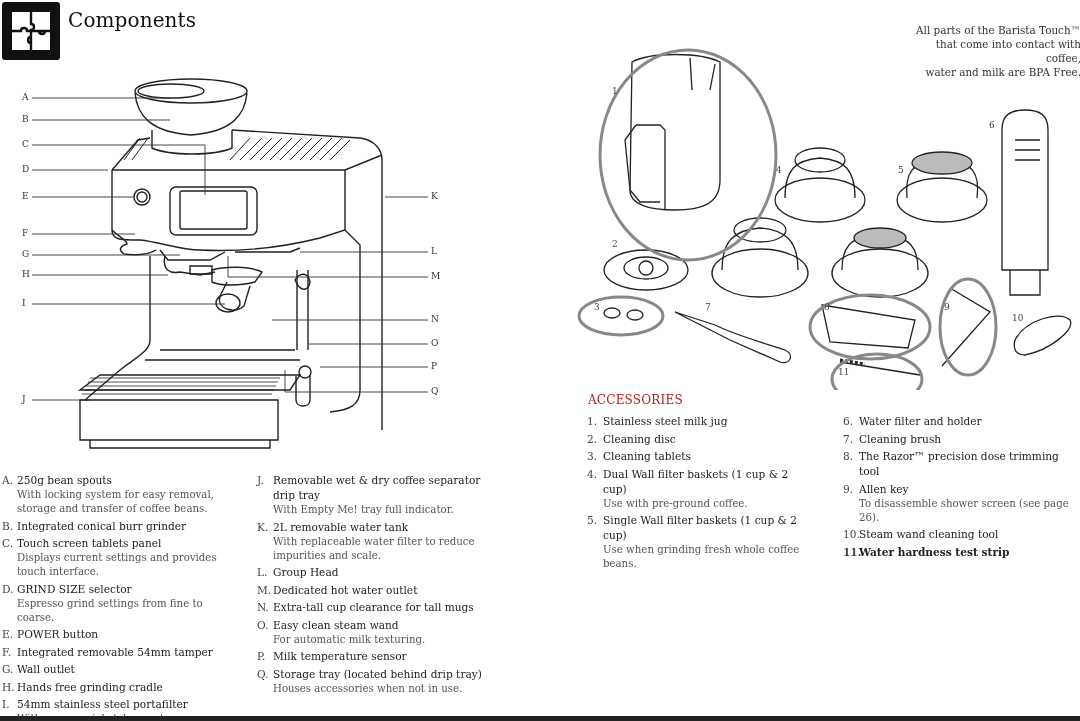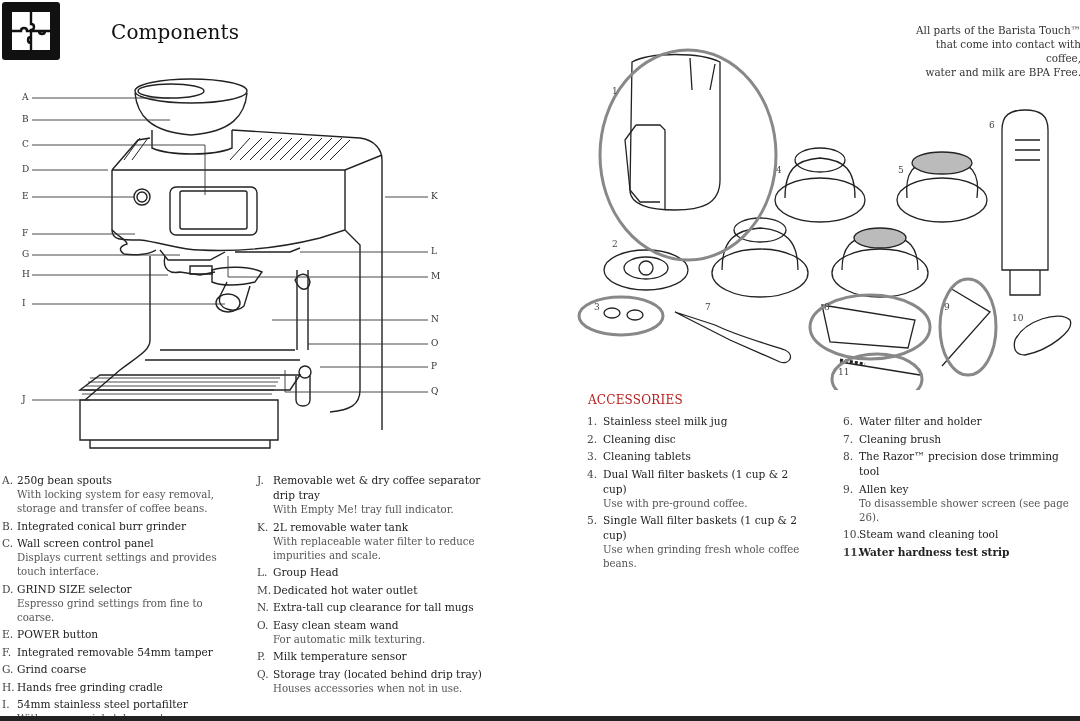--- a/index.html
+++ b/index.html
@@ -1,21 +1,21 @@
 <!DOCTYPE html>
 <html><head>
 <meta charset="utf-8">
 <style>
   html, body { margin:0; padding:0; background:#fff; }
   body { width:1080px; height:721px; position:relative; overflow:hidden;
          font-family:"DejaVu Serif", serif; color:#222; }
   .abs { position:absolute; }
   .logo-box { left:2px; top:2px; width:58px; height:58px; background:#111; border-radius:3px; }
   .logo-box svg { position:absolute; left:9px; top:9px; }
-  .title { left:68px; top:20px; font-size:20px; color:#111; letter-spacing:0.1px;margin-left:43px; }
+  .title { left:68px; top:8px; font-size:20px; color:#111; letter-spacing:0.1px; }
   .bpa { left:906px; top:23px; width:175px; font-size:10.4px; line-height:14px; color:#333;text-align:right; }
   .callout { font-size:9px; color:#333; font-family:"DejaVu Serif", serif; }
   .acc-num { font-size:9px; color:#444; }
   .list { font-size:10.6px; line-height:15px; color:#222; }
   .item { position:relative; padding-left:17px; margin-bottom:2.5px; }
   .item .lbl { position:absolute; left:0; top:0; color:#444; }
   .item .desc { color:#555; font-size:10.2px; line-height:14px; }
   .acc-head { left:588px; top:393px; font-size:12px; color:#b91c1c; letter-spacing:0.2px; }
   .bottom-rule { left:0; top:716px; width:1080px; height:5px; background:#222; }
   svg line, svg path, svg rect, svg circle, svg ellipse { vector-effect:non-scaling-stroke; }
@@ -199,39 +199,39 @@
       <span class="lbl">A.</span>
       <div>250g bean spouts</div>
       <div class="desc">With locking system for easy removal, storage and transfer of coffee beans.</div>
     </div>
     <div class="item" style="padding-left: 15px;">
       <span class="lbl">B.</span>
       <div>Integrated conical burr grinder</div>
     </div>
     <div class="item" style="padding-left: 15px;">
       <span class="lbl">C.</span>
-      <div>Wall screen control panel</div>
+      <div>Touch screen tablets panel</div>
       <div class="desc">Displays current settings and provides touch interface.</div>
     </div>
     <div class="item" style="padding-left: 15px;">
       <span class="lbl">D.</span>
       <div>GRIND SIZE selector</div>
       <div class="desc">Espresso grind settings from fine to coarse.</div>
     </div>
     <div class="item" style="padding-left: 15px;">
       <span class="lbl">E.</span>
       <div>POWER button</div>
     </div>
     <div class="item" style="padding-left: 15px;">
       <span class="lbl">F.</span>
       <div>Integrated removable 54mm tamper</div>
     </div>
     <div class="item" style="padding-left: 15px;">
       <span class="lbl">G.</span>
-      <div>Grind coarse</div>
+      <div>Wall outlet</div>
     </div>
     <div class="item" style="padding-left: 15px;">
       <span class="lbl">H.</span>
       <div>Hands free grinding cradle</div>
     </div>
     <div class="item" style="padding-left: 15px;">
       <span class="lbl">I.</span>
       <div>54mm stainless steel portafilter</div>
       <div class="desc">With commercial style spouts.</div>
     </div>

